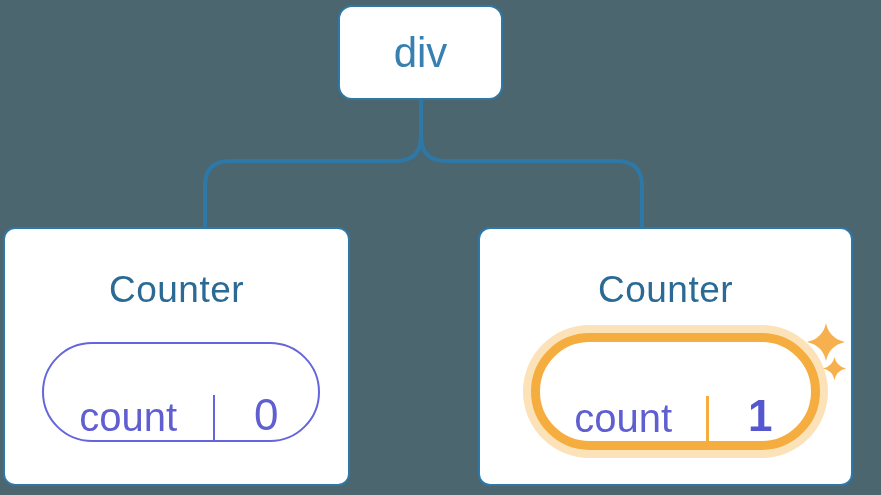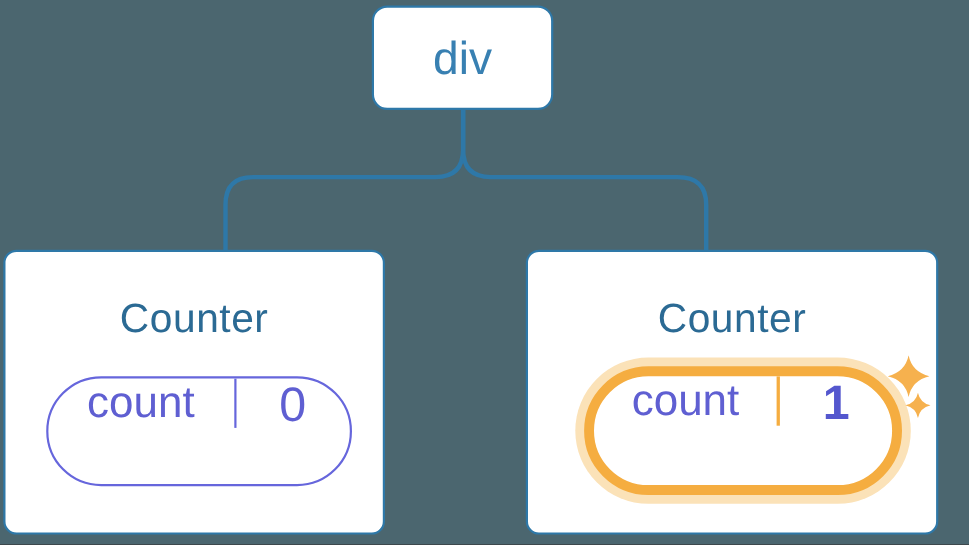--- a/index.html
+++ b/index.html
@@ -54,21 +54,21 @@
   .card-title {
     margin-top: 40px;
     font-size: 37px;
     line-height: 1.15;
     font-weight: 500;
     letter-spacing: 0.5px;
     color: var(--title, #2B6A94);
   }
   .pill {
     display: flex;
-    align-items: flex-start;
+    align-items: flex-end;
     box-sizing: border-box;
     background: #fff;
     border-radius: 999px;
     overflow: hidden;
   }
   .card-left .pill {
     margin-top: 30px;
     margin-left: 8px;
     width: 278px;
     height: 100px;

